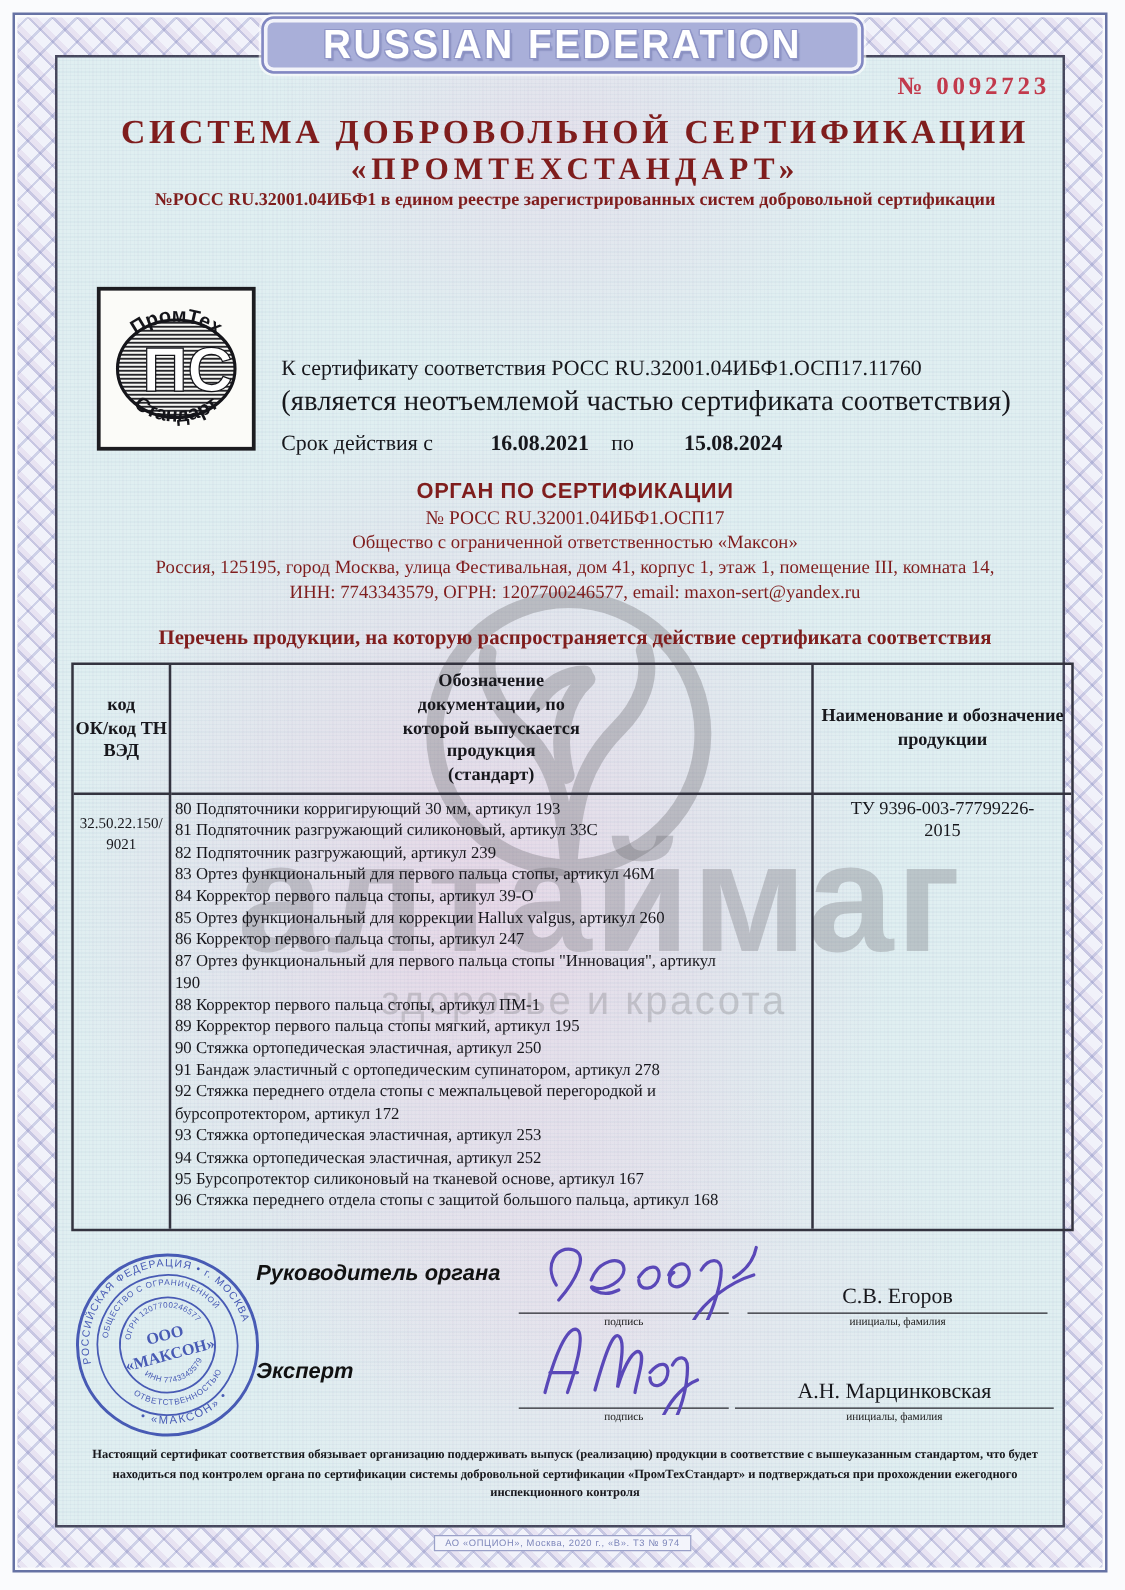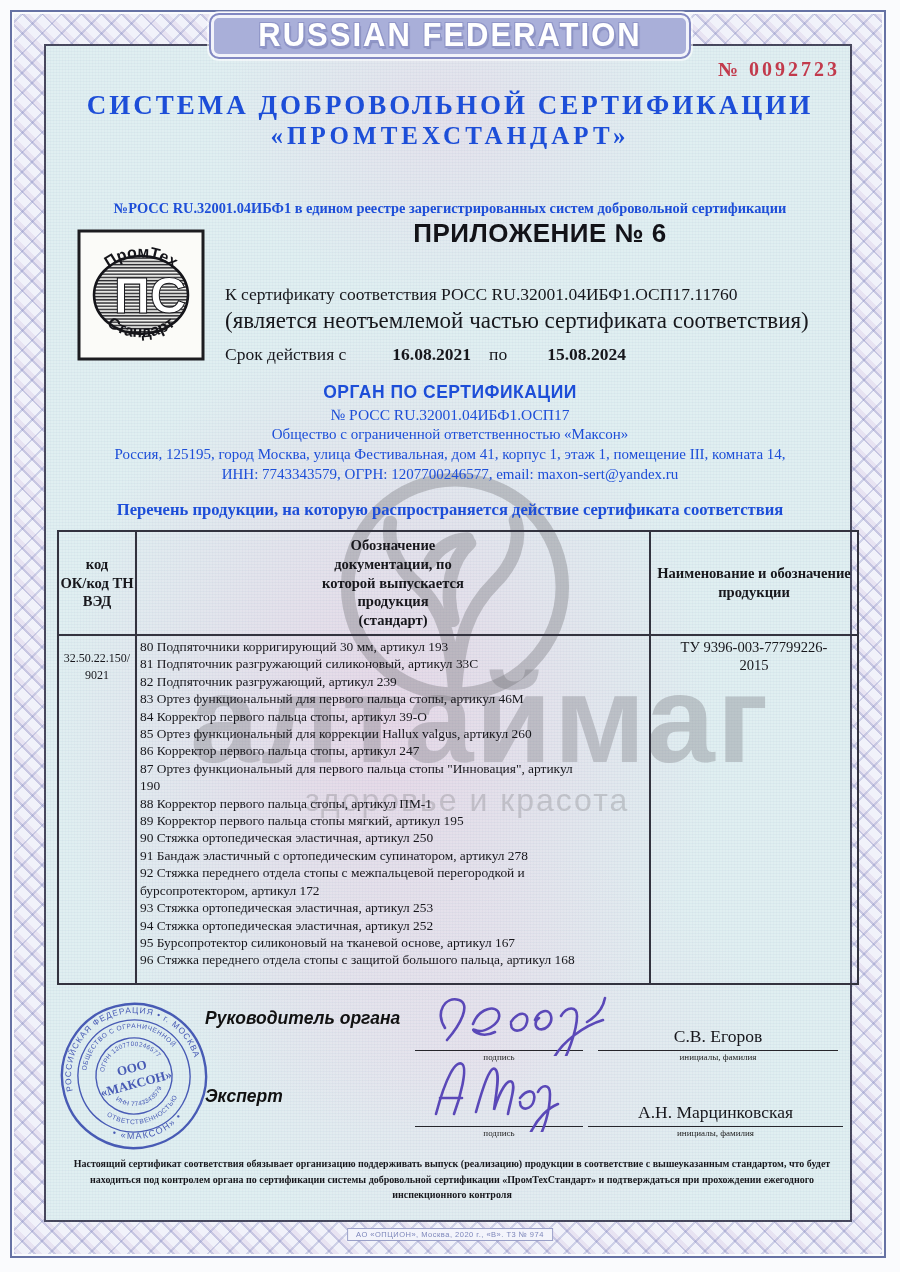--- a/index.html
+++ b/index.html
@@ -32,24 +32,24 @@
     box-shadow:inset 0 0 0 3px rgba(255,255,255,0.85), 0 0 0 2px rgba(255,255,255,0.6);
     display:flex;align-items:center;justify-content:center;}
   .banner span{font-family:"Liberation Sans",sans-serif;font-weight:bold;font-size:31px;letter-spacing:2px;
     color:#ffffff;transform:scaleY(1.05);
     text-shadow:1px 1px 0 #9096c8,-1px -1px 0 #9096c8,1px -1px 0 #9096c8,-1px 1px 0 #9096c8,2px 2px 1px #8a90c0;}
 
   .serial{position:absolute;left:718px;top:58px;z-index:6;color:#c23a4c;font-size:20px;letter-spacing:3px;
     font-family:"Liberation Serif",serif;font-weight:bold;}
 
   
-  .t-center{left:55px;width:790px;text-align:center;z-index:6;color:#1d4ed8;}
+  .t-center{left:65px;width:790px;text-align:center;z-index:6;color:#7f1d1d;}
   .sys1{top:90px;font-size:27px;font-weight:bold;letter-spacing:3px;}
   .sys2{top:122px;font-size:25px;font-weight:bold;letter-spacing:4px;}
-  .registry{top:152px;font-size:14.4px;font-weight:bold;margin-top:48px;}
+  .registry{top:152px;font-size:14.4px;font-weight:bold;}
   .agency{top:170px;font-size:16.6px;font-weight:bold;letter-spacing:0.4px;}
   .appendix-title{left:225px;width:630px;top:218px;text-align:center;font-family:"Liberation Sans",sans-serif;
     font-weight:bold;font-size:26px;letter-spacing:0.5px;z-index:6;color:#131318;}
 
   .cert-ref{left:225px;top:284px;font-size:17.5px;z-index:6;color:#17171c;}
   .cert-note{left:225px;top:308px;font-size:23px;z-index:6;color:#17171c;}
   .validity{left:225px;top:344px;font-size:17.5px;z-index:6;color:#17171c;}
   .validity .d1{margin-left:46px;font-weight:bold;}
   .validity .po{margin-left:18px;}
   .validity .d2{margin-left:40px;font-weight:bold;}
@@ -123,21 +123,20 @@
 
   <div class="banner">
     <span>RUSSIAN FEDERATION</span>
   </div>
   <div class="serial">№ 0092723</div>
 
   <div class="abs t-center sys1">СИСТЕМА ДОБРОВОЛЬНОЙ СЕРТИФИКАЦИИ</div>
   <div class="abs t-center sys2">«ПРОМТЕХСТАНДАРТ»</div>
   <div class="abs t-center registry">№РОСС RU.32001.04ИБФ1 в едином реестре зарегистрированных систем добровольной сертификации</div>
 
-  <div class="abs appendix-title">ПРИЛОЖЕНИЕ № 6</div>
 
   <svg class="ptс-logo" width="130" height="134" viewBox="0 0 130 134">
     <defs>
       <pattern id="hatch" width="4" height="3.2" patternUnits="userSpaceOnUse">
         <rect width="4" height="3.2" fill="#f8f8f5"></rect>
         <line x1="0" y1="1.4" x2="4" y2="1.4" stroke="#26262a" stroke-width="1.5"></line>
       </pattern>
     </defs>
     <rect x="3" y="3" width="124" height="128" fill="#fbfbf8" stroke="#1c1c20" stroke-width="3"></rect>
     <ellipse cx="65" cy="67" rx="47" ry="39" fill="url(#hatch)" stroke="#15151a" stroke-width="2.5"></ellipse>

